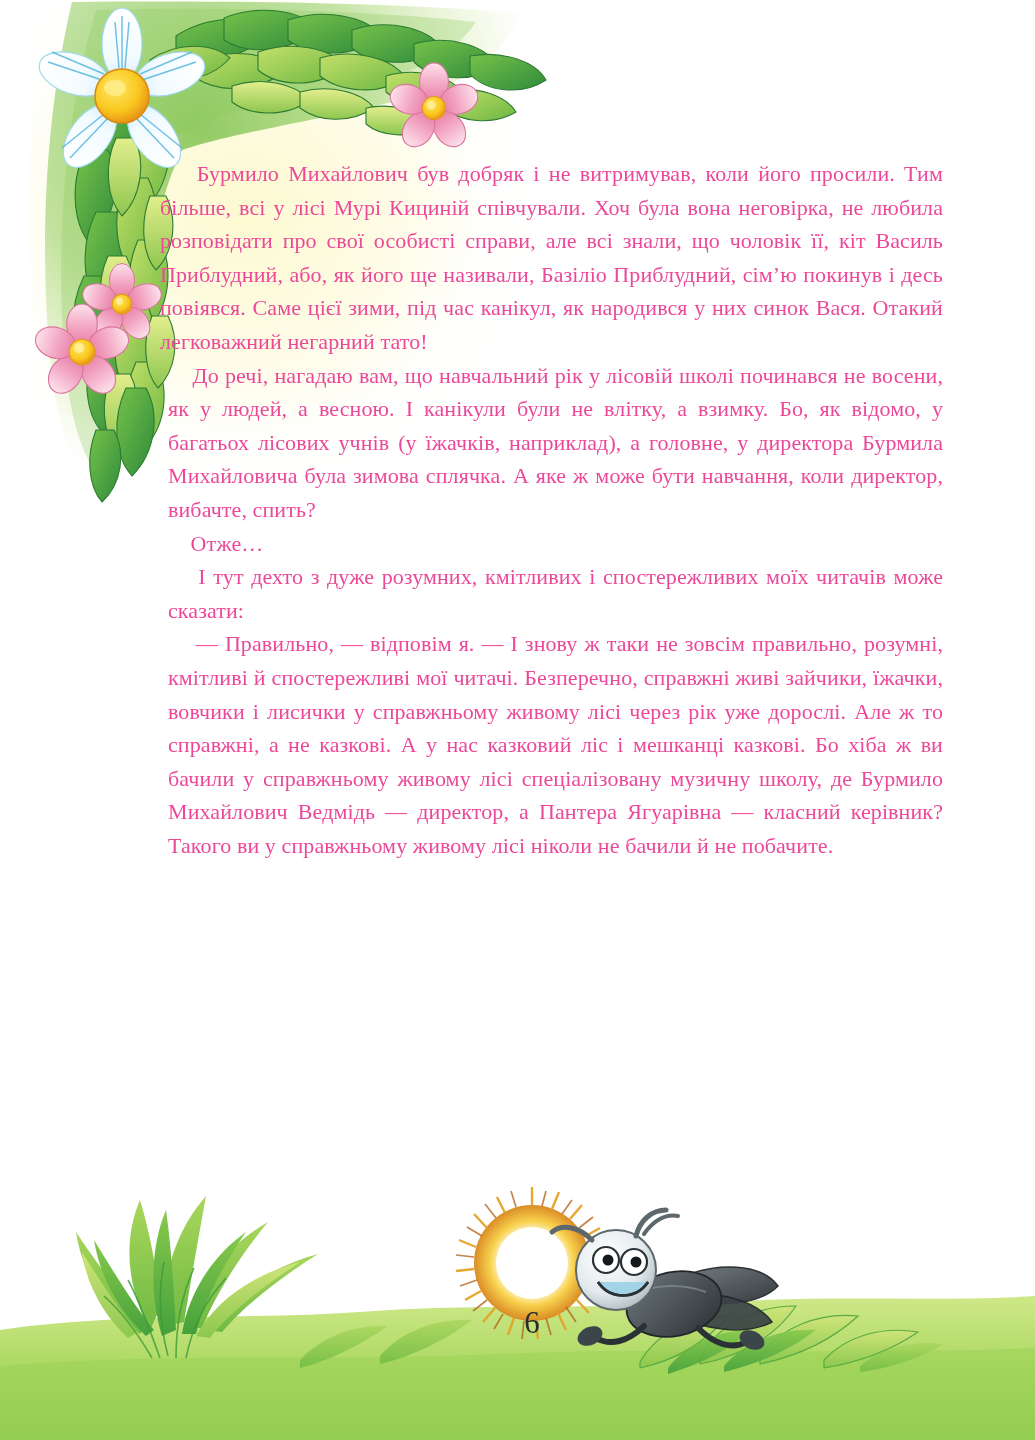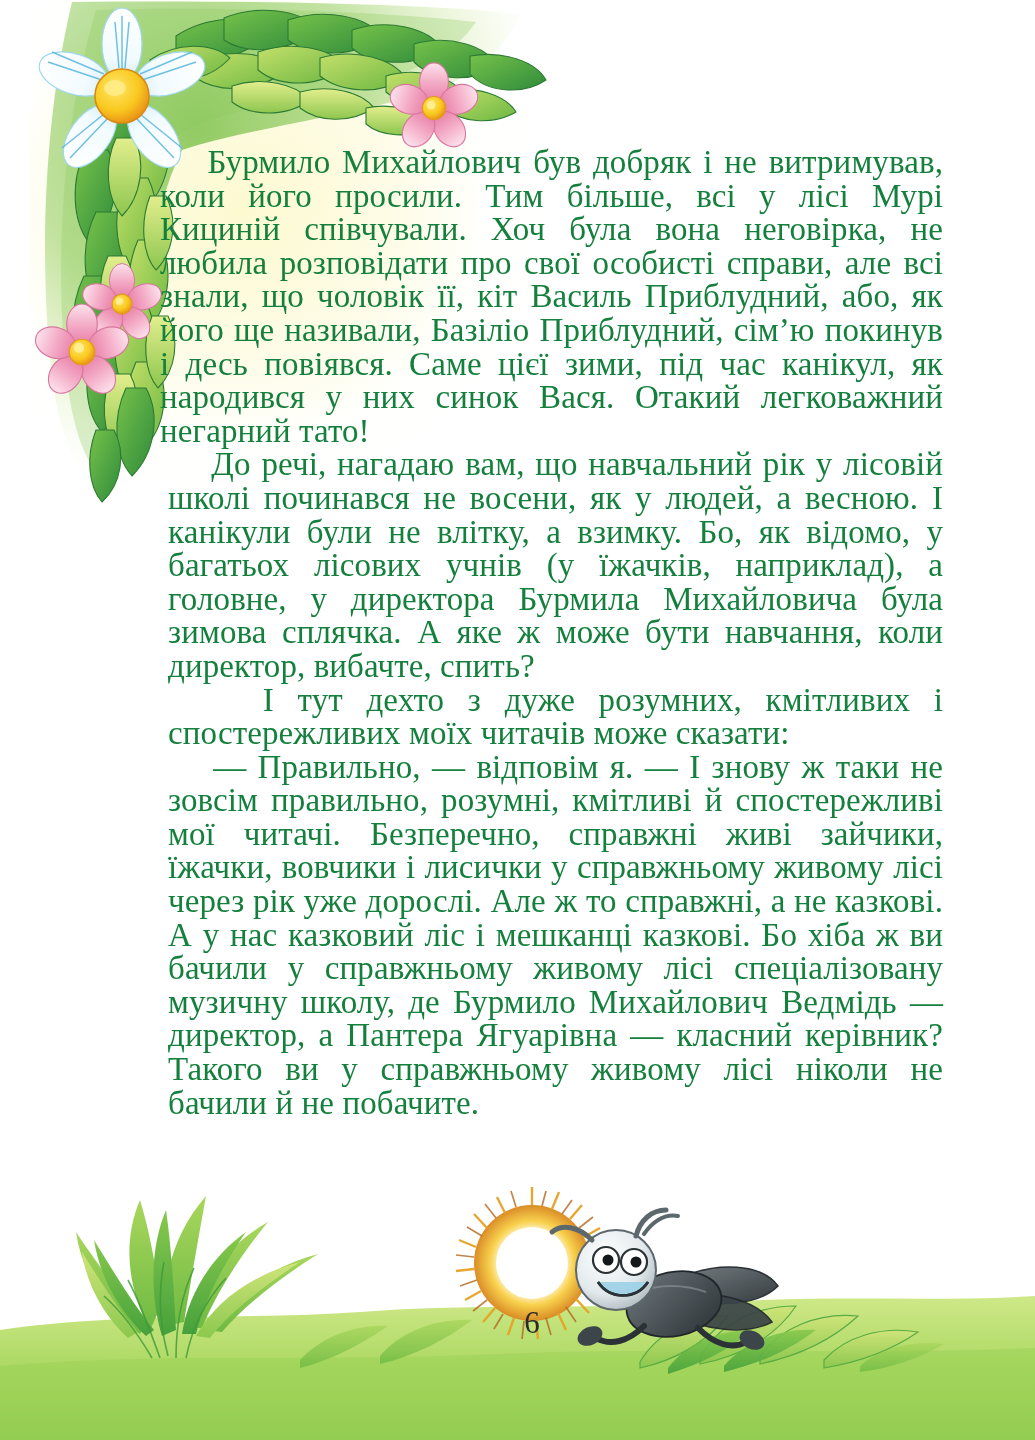--- a/index.html
+++ b/index.html
@@ -25,22 +25,22 @@
   
   .garland{position:absolute;left:0;top:0;width:580px;height:510px;pointer-events:none;}
   .garland svg{display:block;width:100%;height:100%;}
 
   
   .meadow{position:absolute;left:0;bottom:0;width:1035px;height:270px;pointer-events:none;}
   .meadow svg{display:block;width:100%;height:100%;}
 
   
   .textcol{
-    position:absolute;left:160px;top:146px;width:783px;
-    font-size:33px;line-height:33.6px;color:#15803d;
+    position:absolute;left:160px;top:157px;width:783px;
+    font-size:22px;line-height:33.6px;color:#ec4899;
     text-align:justify;text-justify:inter-word;
     -webkit-hyphens:none;hyphens:none;
     letter-spacing:.1px;
   }
   .textcol p{margin:0;text-indent:0;white-space:pre-wrap;}
   .textcol p + p{margin-top:0;margin-left:8px;}
 
   
   .folio{
     position:absolute;left:497px;top:1292px;width:70px;height:62px;
@@ -212,20 +212,21 @@
       <g fill="url(#lf1)" stroke="#2c7a33" stroke-width="1.1">
         <path d="M126,388 C112,418 114,456 132,476 C156,452 160,414 146,388 Z"></path>
         <path d="M96,430 C86,456 88,486 102,502 C122,484 126,452 114,430 Z"></path>
       </g>
     </svg>
   </div>
 
   <div class="textcol">
     <p>    Бурмило Михайлович був добряк і не витримував, коли його просили. Тим більше, всі у лісі Мурі Кициній співчували. Хоч була вона неговірка, не любила розповідати про свої особисті справи, але всі знали, що чоловік її, кіт Василь Приблудний, або, як його ще називали, Базіліо Приблудний, сім’ю покинув і десь повіявся. Саме цієї зими, під час канікул, як народився у них синок Вася. Отакий легковажний негарний тато!</p>
     <p>    До речі, нагадаю вам, що навчальний рік у лісовій школі починався не восени, як у людей, а весною. І канікули були не влітку, а взимку. Бо, як відомо, у багатьох лісових учнів (у їжачків, наприклад), а головне, у директора Бурмила Михайловича була зимова сплячка. А яке ж може бути навчання, коли директор, вибачте, спить?</p>
+    <p>    Отже…</p>
     <p>    І тут дехто з дуже розумних, кмітливих і спостережливих моїх читачів може сказати:</p>
     <p>    — Правильно, — відповім я. — І знову ж таки не зовсім правильно, розумні, кмітливі й спостережливі мої читачі. Безперечно, справжні живі зайчики, їжачки, вовчики і лисички у справжньому живому лісі через рік уже дорослі. Але ж то справжні, а не казкові. А у нас казковий ліс і мешканці казкові. Бо хіба ж ви бачили у справжньому живому лісі спеціалізовану музичну школу, де Бурмило Михайлович Ведмідь — директор, а Пантера Ягуарівна — класний керівник? Такого ви у справжньому живому лісі ніколи не бачили й не побачите.</p>
   </div>
 
   <div class="meadow">
     <svg viewBox="0 0 1035 270" xmlns="http://www.w3.org/2000/svg">
       <defs>
         <linearGradient id="gr1" x1="0" y1="0" x2="0" y2="1">
           <stop offset="0%" stop-color="#a9d65c"></stop>
             <stop offset="100%" stop-color="#6fba43"></stop>

